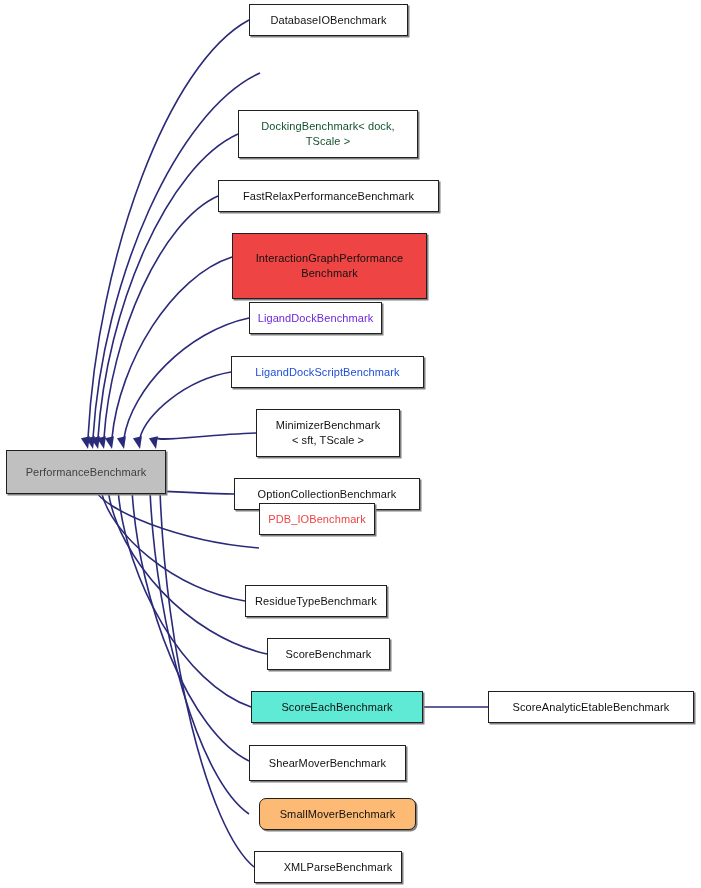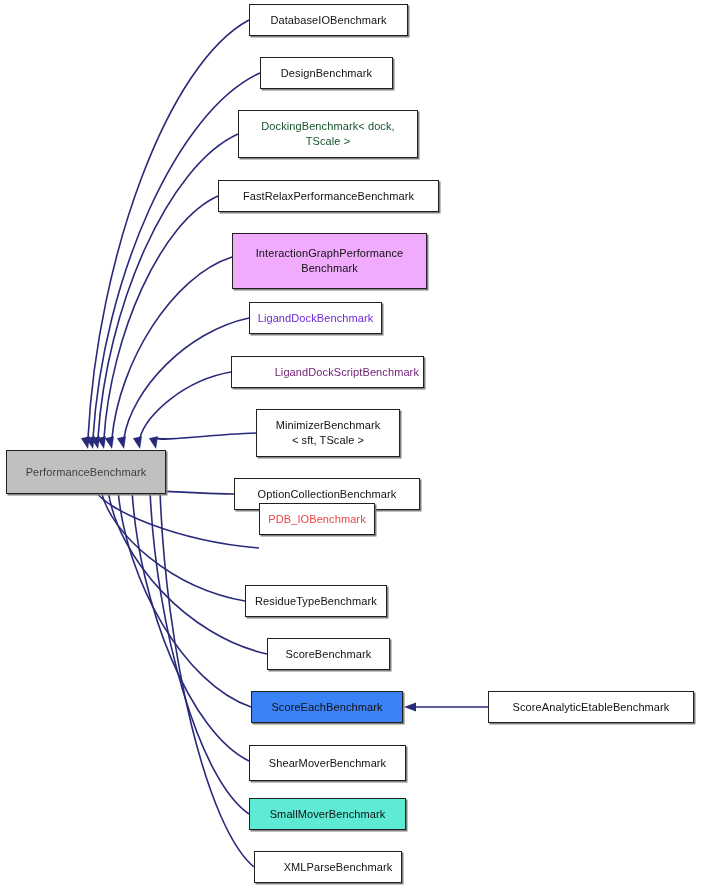--- a/index.html
+++ b/index.html
@@ -87,32 +87,31 @@
       <polygon points="132,479 133.914223154742,491.70809780076667 124.92909406105515,489.73136940015553" fill="#2a2a7a"></polygon>
       <path d="M 249 814 C 199.5 780.5, 155.94 629.75, 150 490" fill="none" stroke="#2a2a7a" stroke-width="1.6"></path>
       <polygon points="150,479 151.914223154742,491.70809780076667 142.92909406105514,489.73136940015553" fill="#2a2a7a"></polygon>
       <path d="M 254 867 C 207 828.2, 165.64 653.6, 160 490" fill="none" stroke="#2a2a7a" stroke-width="1.6"></path>
       <polygon points="160,479 161.914223154742,491.70809780076667 152.92909406105514,489.73136940015553" fill="#2a2a7a"></polygon>
       <path d="M 488 707 L 416 707" fill="none" stroke="#2a2a7a" stroke-width="1.6"></path>
       <polygon points="404,707 416,702.4 416,711.6" fill="#2a2a7a"></polygon>
     </svg>
 <div class="node base" style="left: 6px; top: 450px; width: 160px; height: 44px; border-color: rgb(32, 32, 32); color: #404040; box-shadow: rgb(128, 128, 128) 1.5px 1.5px 0px 0px; background: rgb(192, 192, 192);"><span class="node-label">PerformanceBenchmark</span></div>
     <div class="node" style="left: 249px; top: 4px; width: 159px; height: 32px; border-color: rgb(32, 32, 32); color: rgb(17, 17, 17); box-shadow: rgb(128, 128, 128) 1.5px 1.5px 0px 0px; background: rgb(255, 255, 255);"><span class="node-label">DatabaseIOBenchmark</span></div>
-    <div class="node" style="left: 260px; top: 57px; width: 133px; height: 32px; border-color: rgb(32, 32, 32); color: rgb(17, 17, 17); box-shadow: rgb(128, 128, 128) 1.5px 1.5px 0px 0px; background: rgb(255, 255, 255);"><span class="node-label">DesignBenchmark</span></div>
     <div class="node" style="left: 238px; top: 110px; width: 180px; height: 48px; border-color: rgb(32, 32, 32); color: #14532d; box-shadow: rgb(128, 128, 128) 1.5px 1.5px 0px 0px; background: rgb(255, 255, 255);"><span class="node-label">DockingBenchmark&lt; dock,
 TScale &gt;</span></div>
     <div class="node" style="left: 218px; top: 180px; width: 221px; height: 32px; border-color: rgb(32, 32, 32); color: rgb(17, 17, 17); box-shadow: rgb(128, 128, 128) 1.5px 1.5px 0px 0px; background: rgb(255, 255, 255);"><span class="node-label">FastRelaxPerformanceBenchmark</span></div>
-    <div class="node" style="left: 232px; top: 233px; width: 195px; height: 56px; border-color: rgb(32, 32, 32); color: rgb(17, 17, 17); box-shadow: rgb(128, 128, 128) 1.5px 1.5px 0px 0px; background: #f0abfc; justify-content: flex-end;"><span class="node-label">InteractionGraphPerformance
+    <div class="node" style="left: 232px; top: 233px; width: 195px; height: 66px; border-color: rgb(32, 32, 32); color: rgb(17, 17, 17); box-shadow: rgb(128, 128, 128) 1.5px 1.5px 0px 0px; background: #ef4444; justify-content: flex-end;"><span class="node-label">InteractionGraphPerformance
 Benchmark</span></div>
     <div class="node" style="left: 249px; top: 302px; width: 133px; height: 32px; border-color: rgb(32, 32, 32); color: #6d28d9; box-shadow: rgb(128, 128, 128) 1.5px 1.5px 0px 0px; background: rgb(255, 255, 255);"><span class="node-label">LigandDockBenchmark</span></div>
-    <div class="node" style="left: 231px; top: 356px; width: 193px; height: 32px; border-color: rgb(32, 32, 32); color: #701a75; box-shadow: rgb(128, 128, 128) 1.5px 1.5px 0px 0px; background: rgb(255, 255, 255); text-align: right;"><span class="node-label">LigandDockScriptBenchmark</span></div>
+    <div class="node" style="left: 231px; top: 356px; width: 193px; height: 32px; border-color: rgb(32, 32, 32); color: #1d4ed8; box-shadow: rgb(128, 128, 128) 1.5px 1.5px 0px 0px; background: rgb(255, 255, 255);"><span class="node-label">LigandDockScriptBenchmark</span></div>
     <div class="node" style="left: 256px; top: 409px; width: 144px; height: 48px; border-color: rgb(32, 32, 32); color: rgb(17, 17, 17); box-shadow: rgb(128, 128, 128) 1.5px 1.5px 0px 0px; background: rgb(255, 255, 255);"><span class="node-label">MinimizerBenchmark
 &lt; sft, TScale &gt;</span></div>
     <div class="node" style="left: 234px; top: 478px; width: 186px; height: 32px; border-color: rgb(32, 32, 32); color: rgb(17, 17, 17); box-shadow: rgb(128, 128, 128) 1.5px 1.5px 0px 0px; background: rgb(255, 255, 255);"><span class="node-label">OptionCollectionBenchmark</span></div>
     <div class="node" style="left: 259px; top: 503px; width: 116px; height: 32px; border-color: rgb(32, 32, 32); color: #ef4444; box-shadow: rgb(128, 128, 128) 1.5px 1.5px 0px 0px; background: rgb(255, 255, 255);"><span class="node-label">PDB_IOBenchmark</span></div>
     <div class="node" style="left: 245px; top: 585px; width: 142px; height: 32px; border-color: rgb(32, 32, 32); color: rgb(17, 17, 17); box-shadow: rgb(128, 128, 128) 1.5px 1.5px 0px 0px; background: rgb(255, 255, 255);"><span class="node-label">ResidueTypeBenchmark</span></div>
     <div class="node" style="left: 267px; top: 638px; width: 123px; height: 32px; border-color: rgb(32, 32, 32); color: rgb(17, 17, 17); box-shadow: rgb(128, 128, 128) 1.5px 1.5px 0px 0px; background: rgb(255, 255, 255);"><span class="node-label">ScoreBenchmark</span></div>
-    <div class="node" style="left: 251px; top: 691px; width: 152px; height: 32px; border-color: rgb(32, 32, 32); color: rgb(17, 17, 17); box-shadow: rgb(128, 128, 128) 1.5px 1.5px 0px 0px; background: #3b82f6;"><span class="node-label">ScoreEachBenchmark</span></div>
+    <div class="node" style="left: 251px; top: 691px; width: 172px; height: 32px; border-color: rgb(32, 32, 32); color: rgb(17, 17, 17); box-shadow: rgb(128, 128, 128) 1.5px 1.5px 0px 0px; background: #5eead4;"><span class="node-label">ScoreEachBenchmark</span></div>
     <div class="node" style="left: 249px; top: 745px; width: 157px; height: 36px; border-color: rgb(32, 32, 32); color: rgb(17, 17, 17); box-shadow: rgb(128, 128, 128) 1.5px 1.5px 0px 0px; background: rgb(255, 255, 255);"><span class="node-label">ShearMoverBenchmark</span></div>
-    <div class="node" style="left: 249px; top: 798px; width: 157px; height: 32px; border-color: rgb(32, 32, 32); color: rgb(17, 17, 17); box-shadow: rgb(128, 128, 128) 1.5px 1.5px 0px 0px; background: #5eead4;"><span class="node-label">SmallMoverBenchmark</span></div>
+    <div class="node" style="left: 259px; top: 798px; width: 157px; height: 32px; border-color: rgb(32, 32, 32); color: rgb(17, 17, 17); box-shadow: rgb(128, 128, 128) 1.5px 1.5px 0px 0px; background: #fdba74; border-radius: 7px;"><span class="node-label">SmallMoverBenchmark</span></div>
     <div class="node" style="left: 254px; top: 851px; width: 148px; height: 32px; border-color: rgb(32, 32, 32); color: rgb(17, 17, 17); box-shadow: rgb(128, 128, 128) 1.5px 1.5px 0px 0px; background: rgb(255, 255, 255); padding-left: 20px;"><span class="node-label">XMLParseBenchmark</span></div>
     <div class="node" style="left: 488px; top: 691px; width: 206px; height: 32px; border-color: rgb(32, 32, 32); color: rgb(17, 17, 17); box-shadow: rgb(128, 128, 128) 1.5px 1.5px 0px 0px; background: rgb(255, 255, 255);"><span class="node-label">ScoreAnalyticEtableBenchmark</span></div>
   </div>
 
 </body></html>

